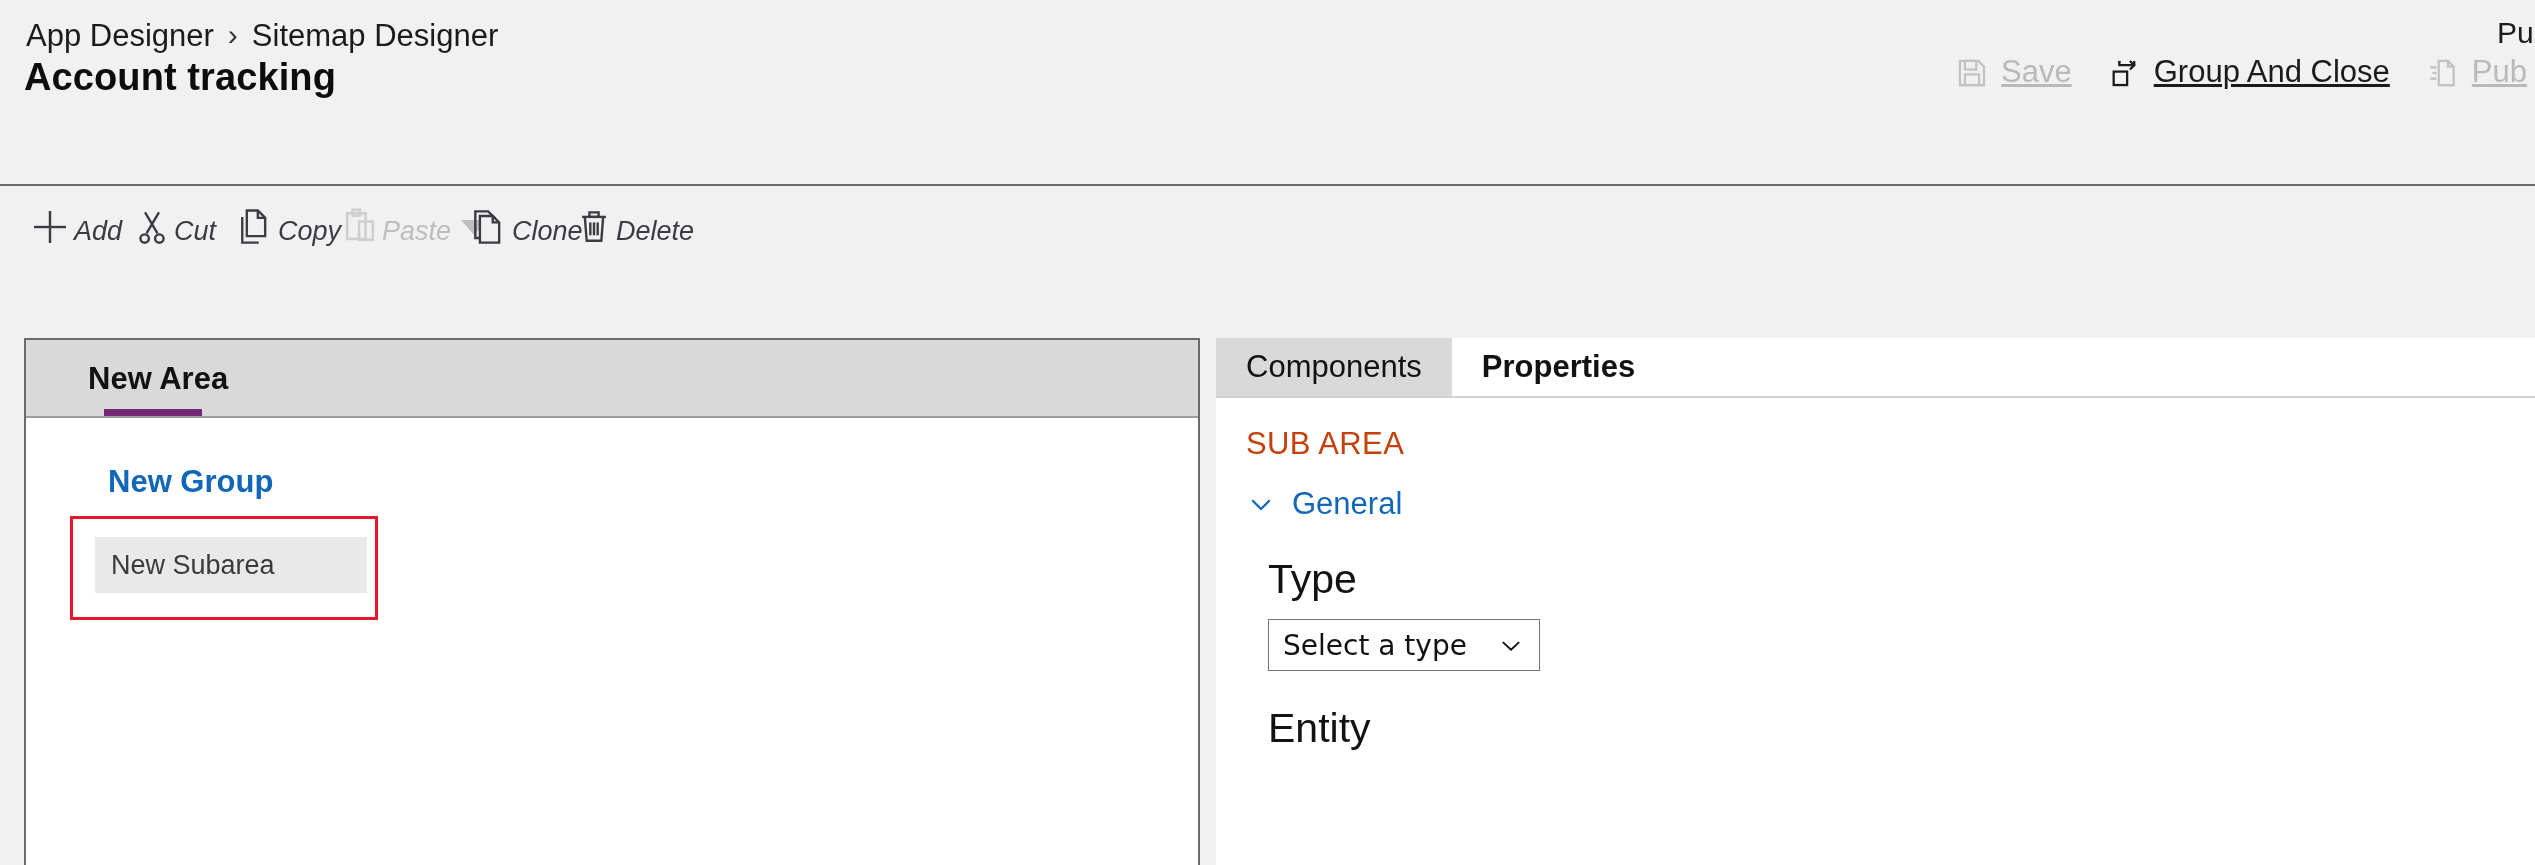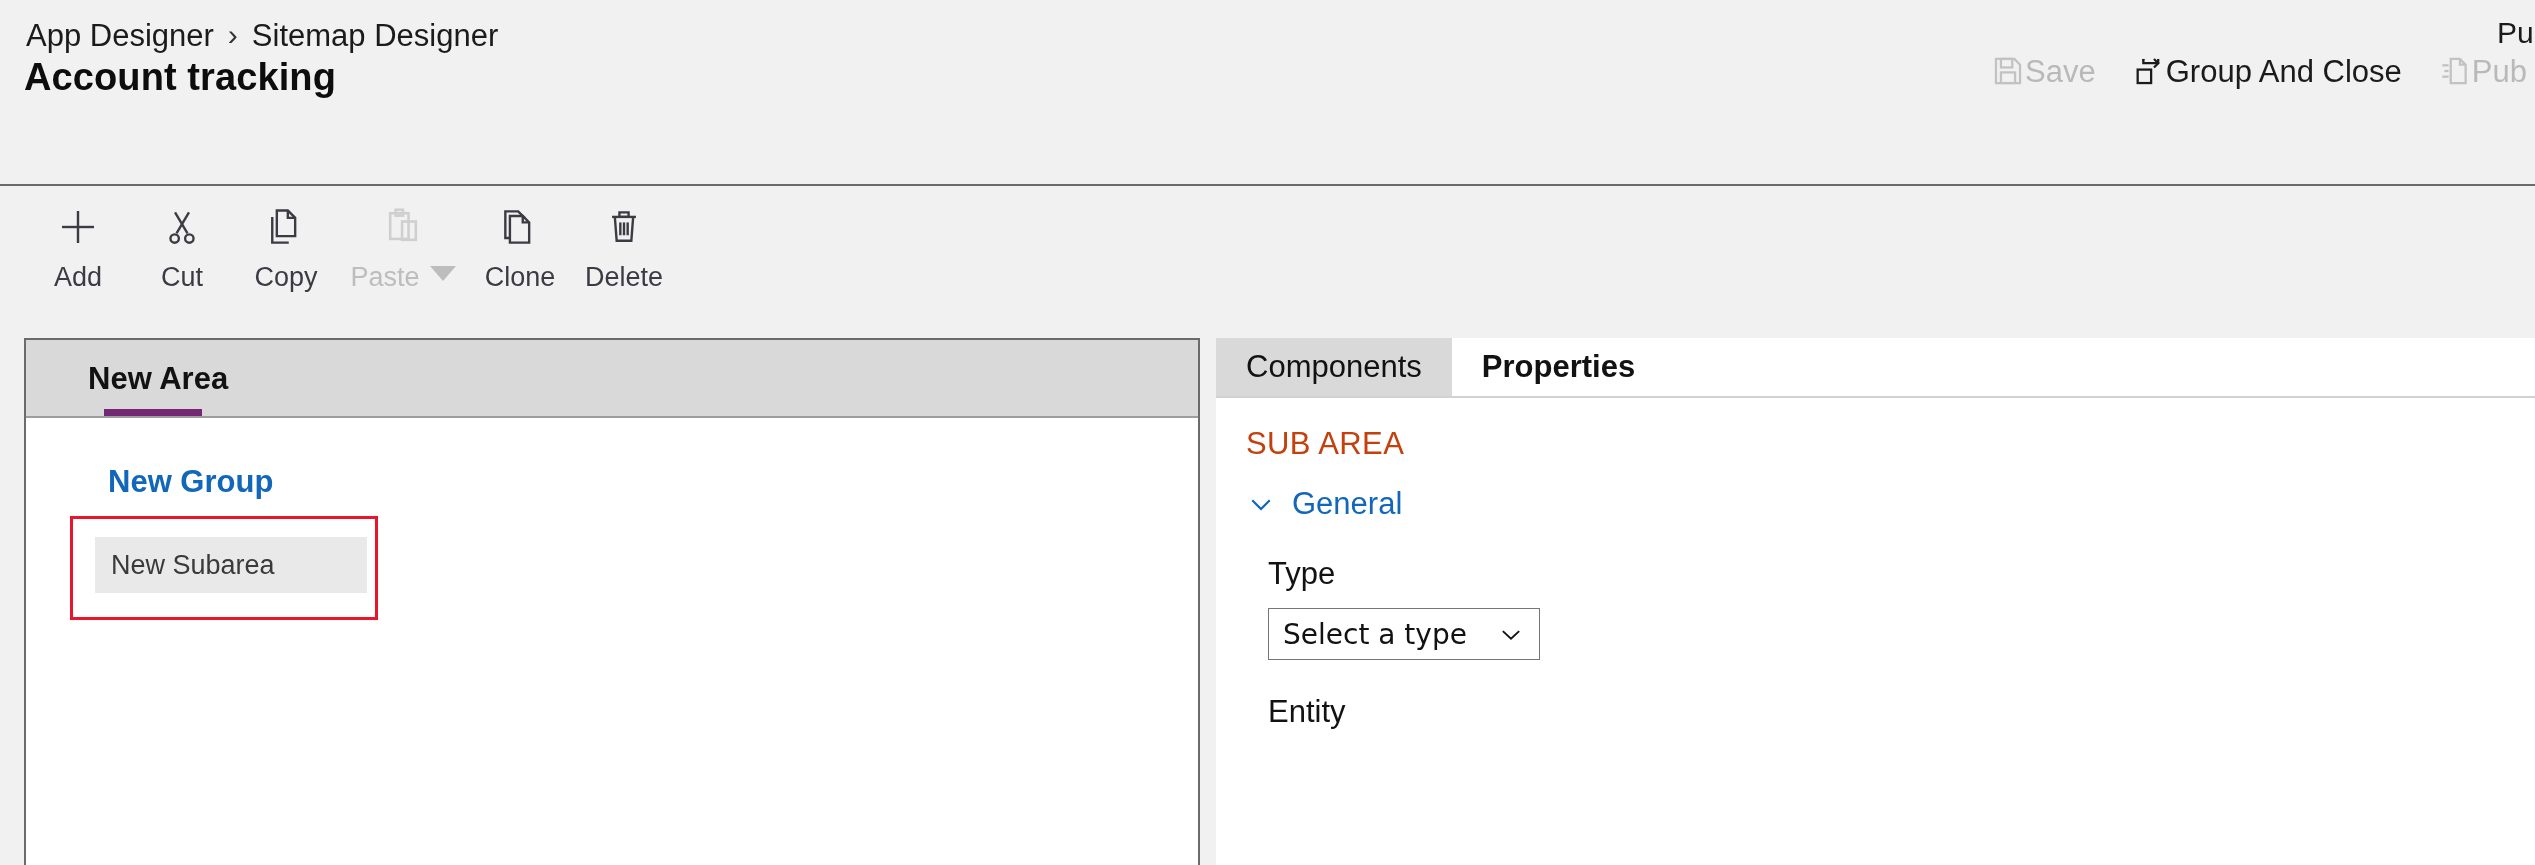--- a/index.html
+++ b/index.html
@@ -39,44 +39,46 @@
     font-size: 38px; font-weight: 700; color: #0d0d0d;
     letter-spacing: 0.1px;
   }
 
   
   .cmdbar {
     position: absolute; right: -10px; top: 48px;
     display: flex; align-items: center; gap: 0px;
   }
   .cmd {
-    display: flex; align-items: flex-start; gap: 0;
+    display: flex; align-items: flex-end; gap: 12px;
     padding: 6px 18px;
     font-size: 31px; color: #1b1b1b;
     white-space: nowrap;
+    text-decoration: underline;
   }
   .cmd.disabled { color: #b9b9b9; }
   .cmd .glyph { display: inline-flex; align-items: center; }
   .publish-status {
     position: absolute; right: -22px; top: 16px;
     font-size: 30px; color: #1b1b1b; white-space: nowrap;
   }
 
   
   .toolbar {
     position: absolute; left: 0; top: 188px;
     width: 2535px; height: 130px;
     background: #f1f1f1;
   }
   .tb-items { display: flex; align-items: flex-start; padding-left: 26px; }
   .tb-btn {
     width: 104px;
-    display: flex; flex-direction: column; align-items: center;
+    display: flex; align-items: center;
     padding-top: 12px;
     cursor: default;
+    font-style: italic;
   }
   .tb-btn .ic { height: 54px; display: flex; align-items: center; justify-content: center; }
   .tb-btn .lbl { margin-top: 8px; font-size: 27px; color: #3b3b44; }
   .tb-btn.disabled .lbl { color: #bdbdbd; }
   .tb-btn.withchev { width: 130px; }
   .tb-lblrow { display: flex; align-items: center; gap: 10px; }
   .chev-dn { width: 0; height: 0; border-left: 13px solid transparent; border-right: 13px solid transparent; border-top: 15px solid #bdbdbd; }
 
   
   .canvas {
@@ -159,21 +161,21 @@
     padding-left: 30px;
     font-size: 31px; color: #c2410c; letter-spacing: 0.4px;
   }
   .section-row {
     display: flex; align-items: center; gap: 16px;
     padding-left: 30px; margin-top: 24px;
   }
   .section-row .name { font-size: 31px; color: #1267b8; }
   .field-label {
     padding-left: 52px; margin-top: 34px;
-    font-size: 31px; color: #121212;
+    font-size: 41px; color: #121212;
   }
   .dropdown {
     margin: 16px 0 0 52px;
     width: 272px; height: 52px;
     border: 1px solid #767676;
     background: #fff;
     display: flex; align-items: center; justify-content: space-between;
     padding: 0 14px 0 14px;
     box-sizing: border-box;
   }

